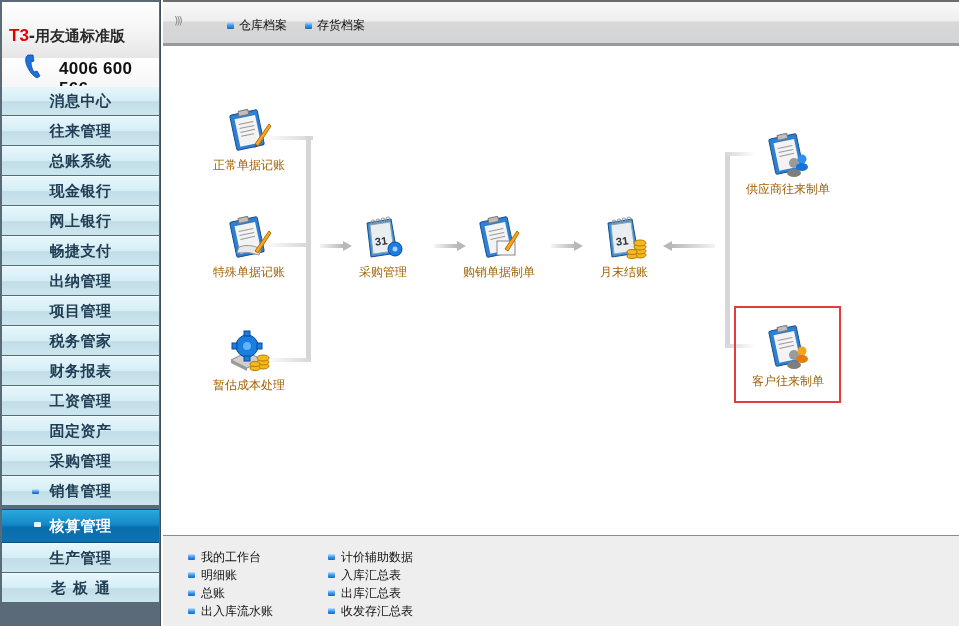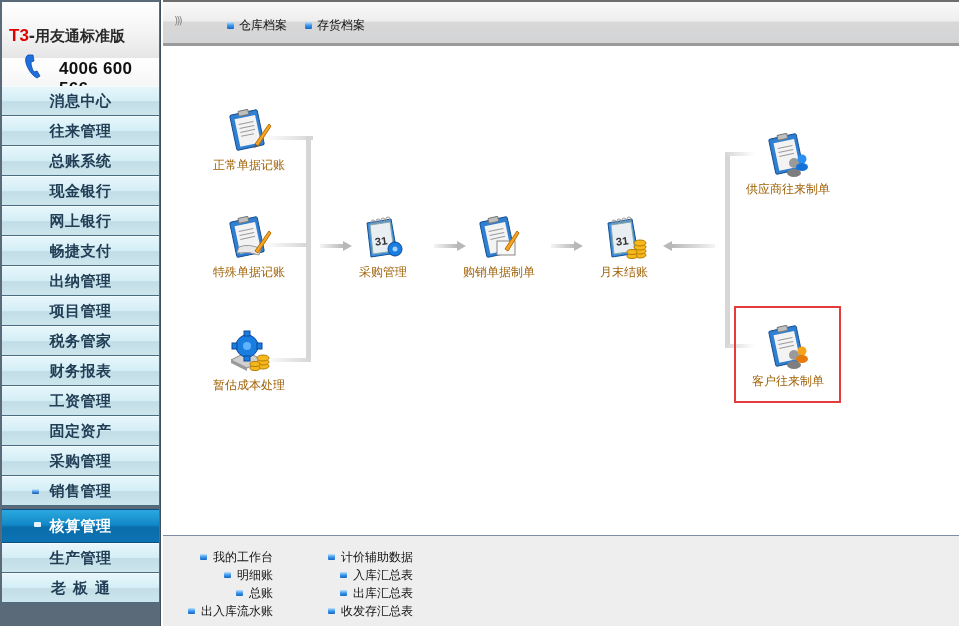--- a/index.html
+++ b/index.html
@@ -87,21 +87,21 @@
       border: 2px solid #e43c3c; pointer-events: none;
     }
 
     
     #bottom {
       position: absolute; left: 163px; top: 535px; width: 796px; height: 91px;
       background: #eeeeee; border-top: 1px solid #7f8ca5;
     }
     .bl-col { position: absolute; top: 12px; }
     .bl {
-      display: flex; align-items: center; height: 18px; font-size: 12px; color: #111; cursor: pointer; justify-content: flex-end;
+      display: flex; align-items: center; height: 18px; font-size: 12px; color: #111; cursor: pointer;
     }
     .bl .sq { width: 7px; height: 6px; margin-right: 6px; }
   </style>
 </head>
 <body>
 
 <div id="sidebar">
   <div id="logo-box">
     <div id="logo-title"><span class="t">T3</span><span>-用友通标准版</span></div>
     <svg id="phone-icon" viewBox="0 0 20 26">

